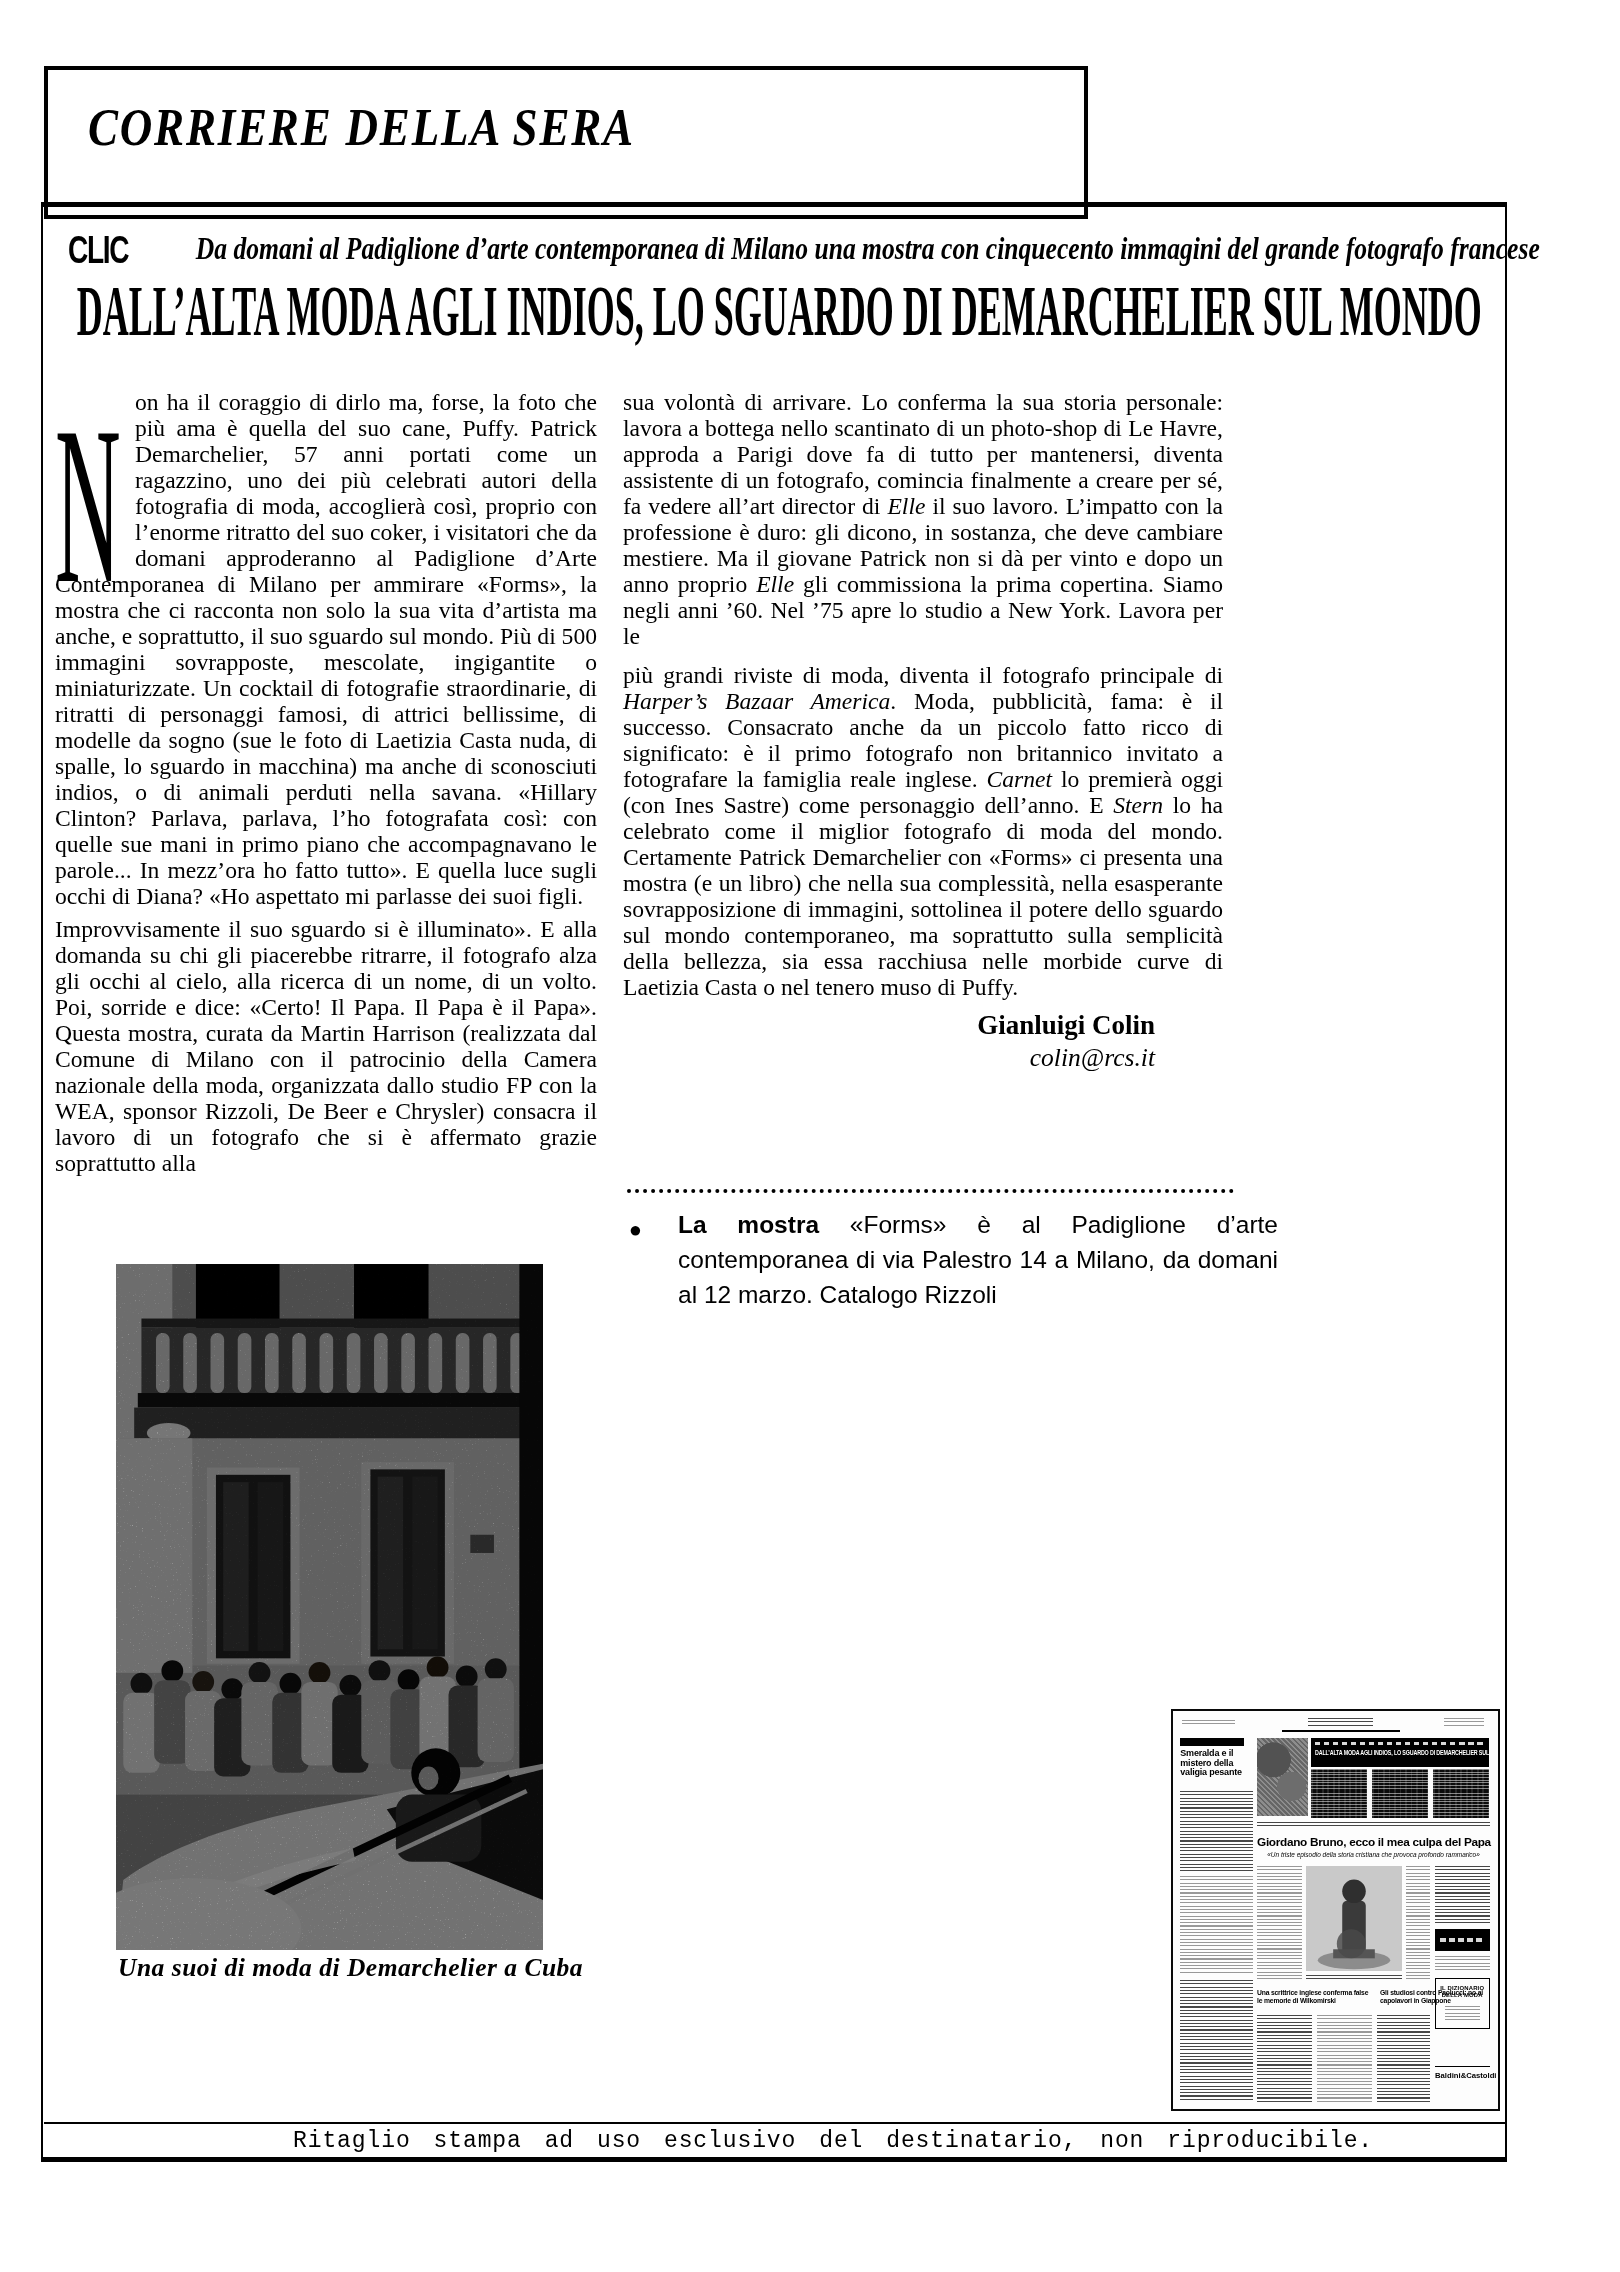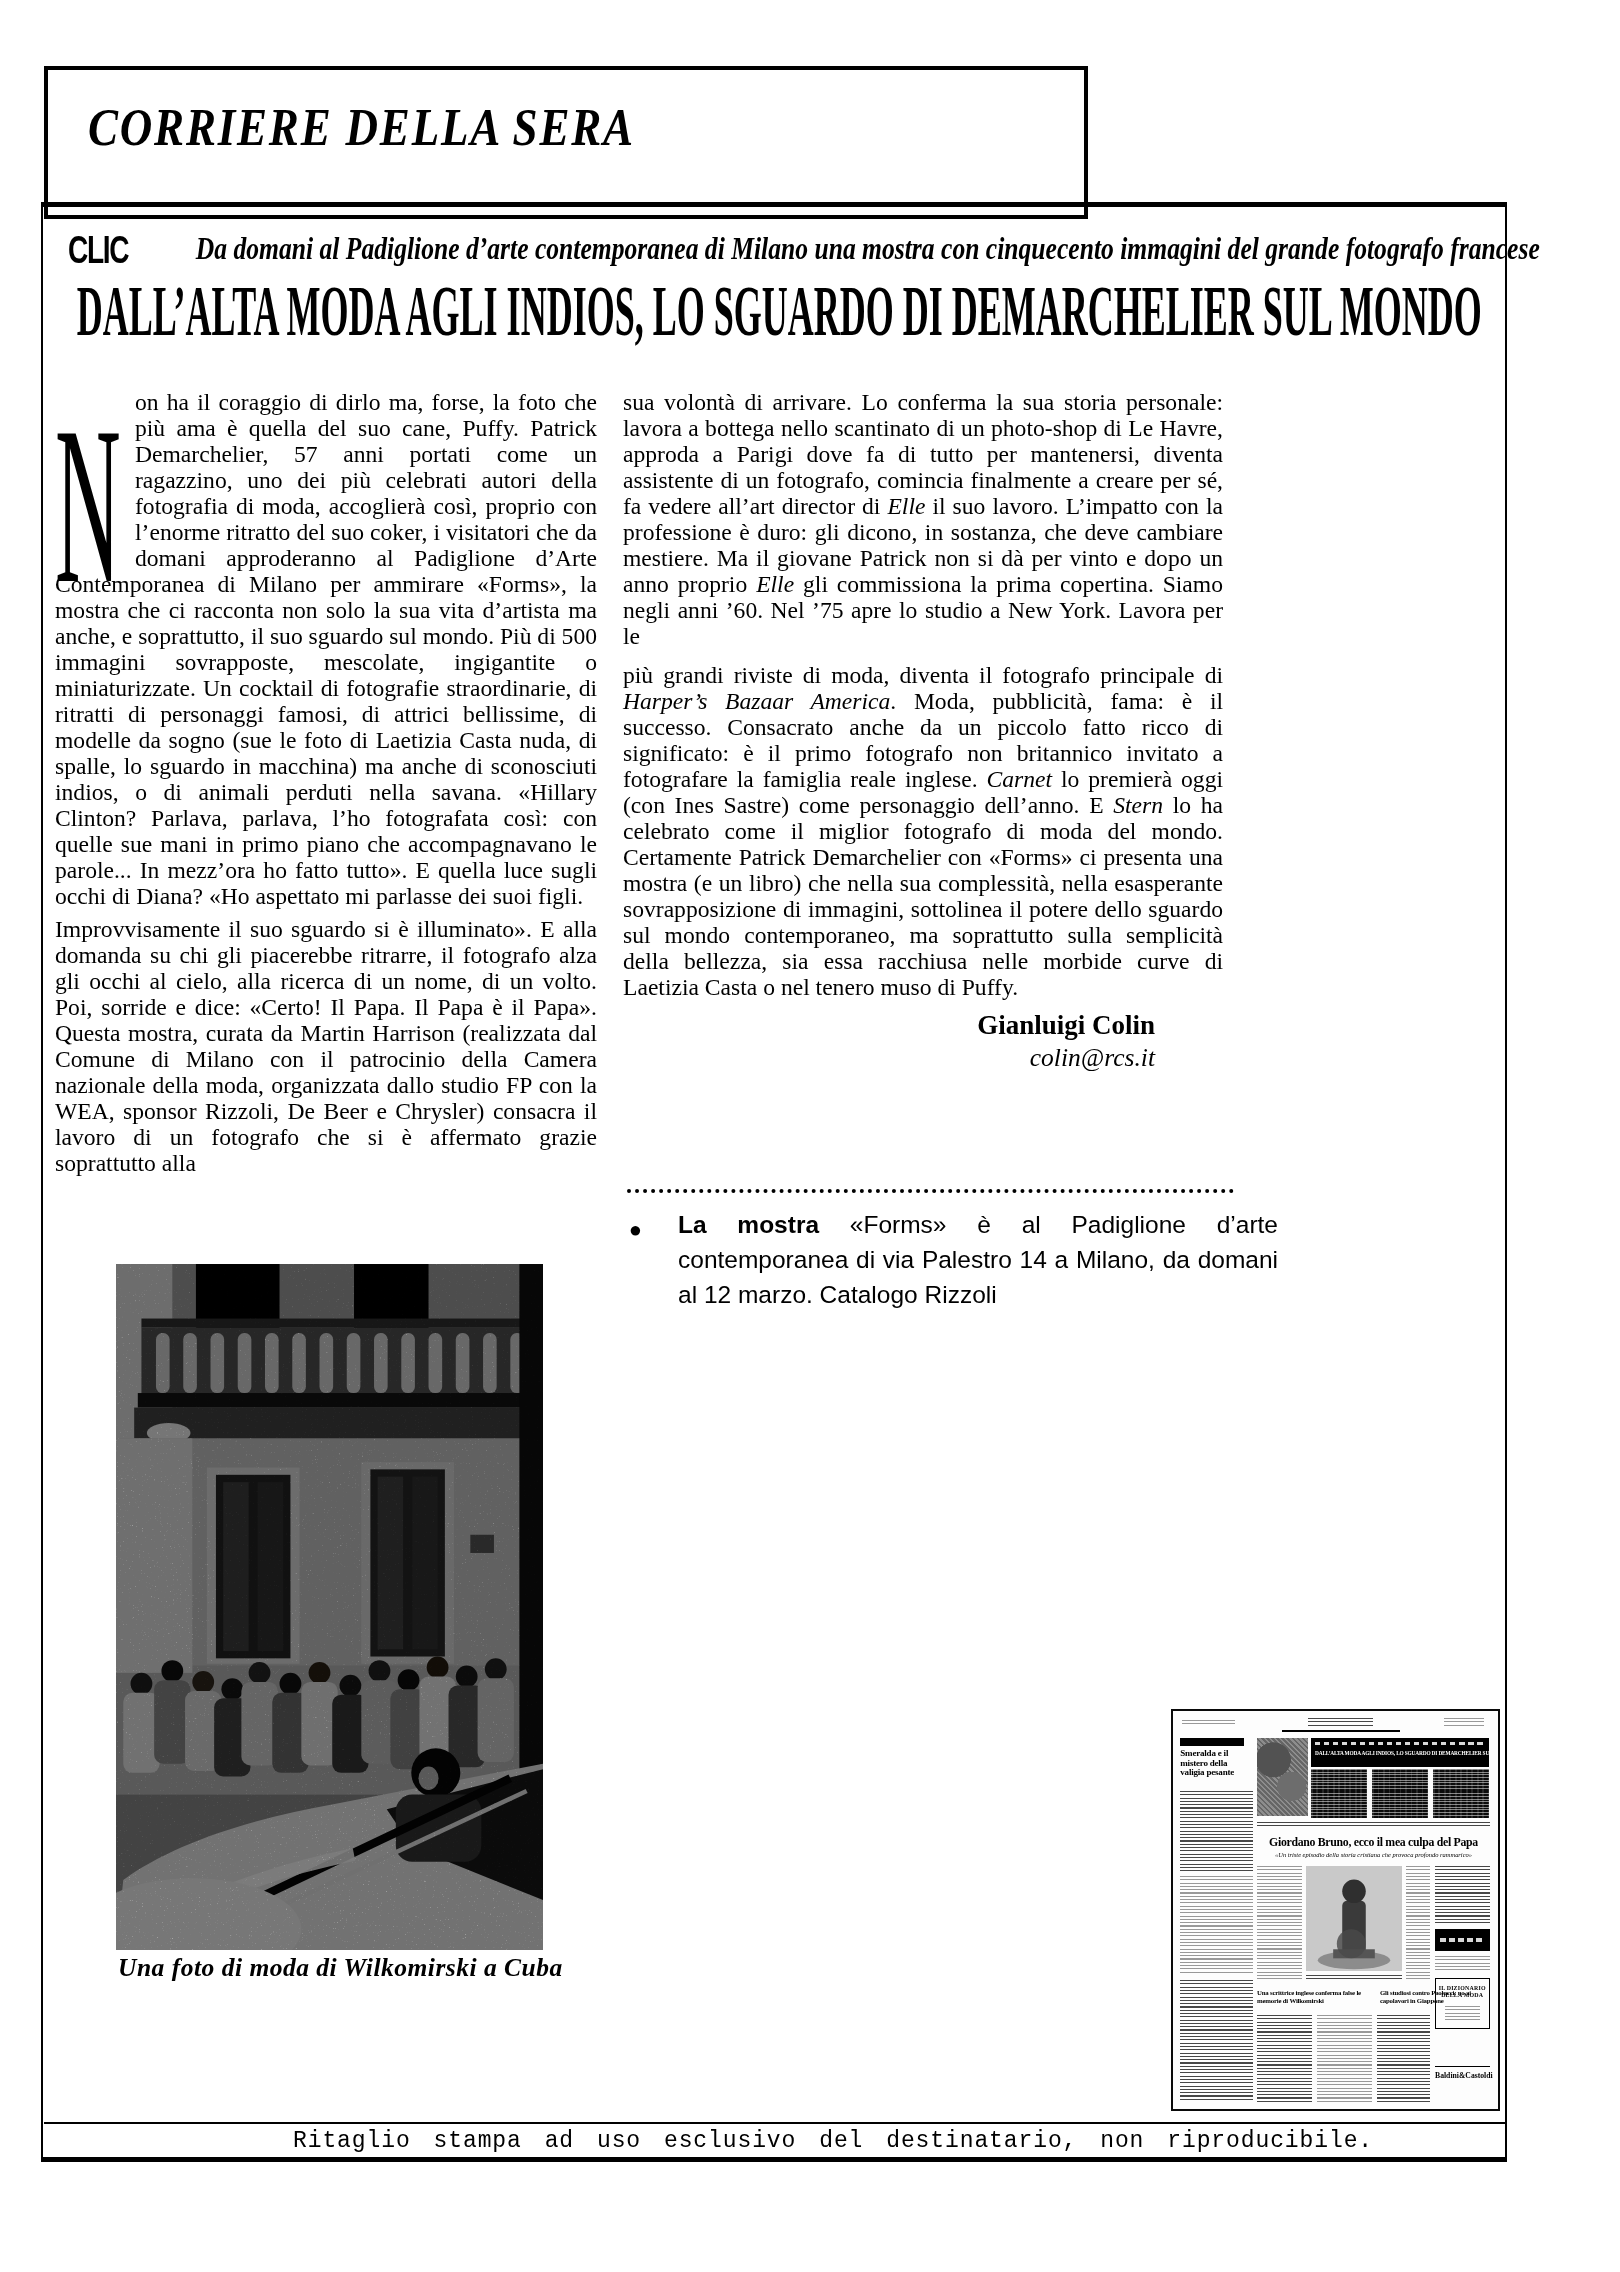--- a/index.html
+++ b/index.html
@@ -47,21 +47,21 @@
   .note-bullet{position:absolute;left:1.8px;top:4.5px;font-size:22px;}
 
   
   .photo{position:absolute;left:116px;top:1264px;width:427px;height:686px;filter:contrast(1.05);}
   .caption{position:absolute;left:118px;top:1953px;font-size:25.5px;font-weight:bold;font-style:italic;
            letter-spacing:0.5px;}
 
   
   .minipage{position:absolute;left:1171px;top:1709px;width:329px;height:402px;background:#fdfdfd;
             border:2.7px solid #0a0a0a;box-sizing:border-box;}
-  .mp{position:absolute;inset:0;font-family:Liberation Serif, serif;}
+  .mp{position:absolute;inset:0;font-family:Liberation Sans, sans-serif;}
   .mp *{position:absolute;box-sizing:border-box;}
   .fl{background:repeating-linear-gradient(to bottom,rgba(25,25,25,.8) 0 1.1px,transparent 1.1px 3.3px);}
   .fl-lt{opacity:.55;}
   .bar{background:#000;}
   .mp-neg{background-color:#0b0b0b;
           background-image:repeating-linear-gradient(to bottom,rgba(255,255,255,.5) 0 0.8px,transparent 0.8px 2.7px),
                            repeating-linear-gradient(to right,rgba(255,255,255,.12) 0 1.8px,transparent 1.8px 5.5px);}
   .mp-photo{background:#8d8d8d;
             background-image:radial-gradient(circle at 32% 28%,#525252 0 26%,transparent 27%),
                              radial-gradient(circle at 68% 62%,#6d6d6d 0 24%,transparent 25%),
@@ -222,21 +222,21 @@
       <ellipse cx="344" cy="566" rx="11" ry="13" fill="#b9b9b9"></ellipse>
       <rect x="308" y="584" width="94" height="74" rx="18" fill="#3d3d3d"></rect>
       <line x1="148" y1="702" x2="434" y2="566" stroke="#111111" stroke-width="9"></line>
       <line x1="162" y1="716" x2="452" y2="580" stroke="#e5e5e5" stroke-width="5"></line>
       <path d="M 18 742 C 100 692 182 666 262 650" stroke="#fafafa" stroke-width="14" fill="none" opacity=".9"></path>
       <ellipse cx="84" cy="732" rx="120" ry="56" fill="#f1f1f1"></ellipse>
 
       <rect width="470" height="755" filter="url(#grain)" opacity="0.5"></rect>
     </svg>
   </div>
-  <div class="caption">Una foto di moda di Wilkomirski a Cuba</div>
+  <div class="caption">Una suoi di moda di Demarchelier a Cuba</div>
 
   <div class="minipage">
     <div class="mp">
       <div class="fl fl-lt" style="left:9px;top:9px;width:53px;height:6.4px"></div>
       <div class="fl" style="left:135px;top:7.3px;width:65px;height:8.2px"></div>
       <div class="fl fl-lt" style="left:271px;top:7.3px;width:40px;height:7.3px"></div>
       <div class="bar" style="left:109px;top:19px;width:118px;height:1.8px"></div>
 
       <div class="bar" style="left:7.3px;top:27px;width:64px;height:8.2px"></div>
       <div class="mp-left-headline" style="left:7.3px;top:38px;width:73px">Smeralda e il mistero della valigia pesante</div>

